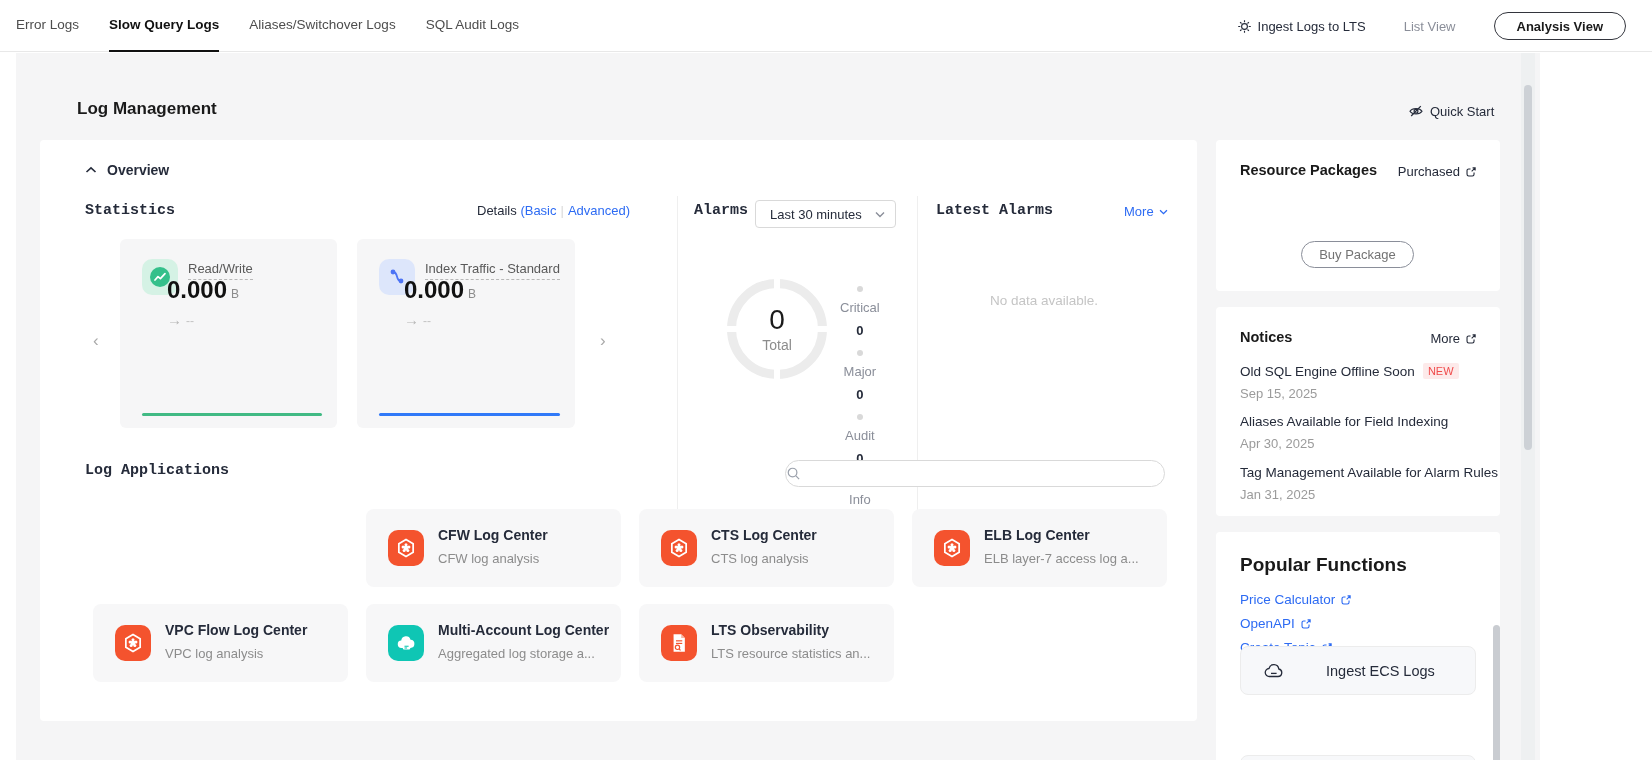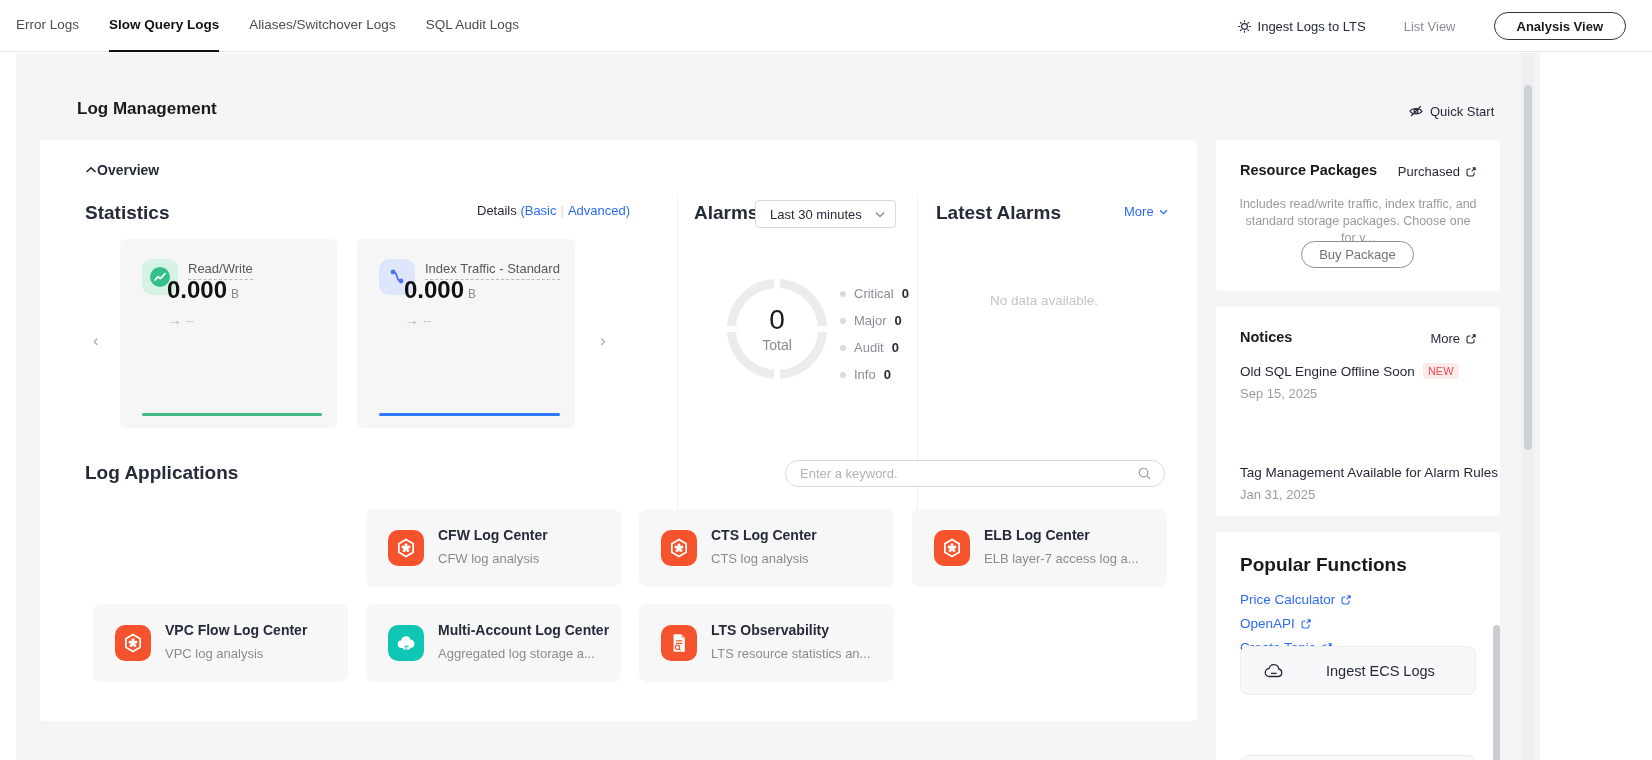--- a/index.html
+++ b/index.html
@@ -22,23 +22,23 @@
   
   .workarea { position:absolute; left:16px; top:53px; width:1524px; height:707px; background:#f5f5f6; }
   .page-title { position:absolute; left:77px; top:99px; font-size:17px; font-weight:700; color:#1a1a1a; }
   .quick-start { position:absolute; left:1408px; top:103px; display:flex; align-items:center; gap:6px;
     font-size:13px; color:#252b3a; cursor:pointer; }
 
   .card { position:absolute; background:#fff; border-radius:4px; }
 
   
   .overview { left:40px; top:140px; width:1157px; height:581px; }
-  .ov-head { position:absolute; left:45px; top:22px; display:flex; align-items:center; gap:0;
+  .ov-head { position:absolute; left:45px; top:22px; display:flex; align-items:center; gap:10px;
     font-size:14px; font-weight:700; cursor:pointer; }
-  .sec-label { position:absolute; font-size:19px; font-weight:700; color:#252b3a; }
+  .sec-label { position:absolute; font-size:15px; font-weight:700; color:#252b3a;font-family:Liberation Mono, monospace; }
   .details-links { position:absolute; left:437px; top:63px; font-size:13px; white-space:nowrap; }
   .details-links .lnk { color:#2d6bf3; cursor:pointer; }
   .details-links .sep { color:#d9d9d9; padding:0 4px; }
   .vdiv { position:absolute; top:56px; width:1px; height:384px; background:#efefef; }
 
   .carousel-arrow { position:absolute; font-size:17px; color:#a9a9a9; cursor:pointer; }
 
   .stat-card { position:absolute; top:99px; width:217px; height:189px; background:#f6f6f7; border-radius:6px; }
   .stat-icon { position:absolute; left:22px; top:20px; width:36px; height:36px; border-radius:10px;
     display:flex; align-items:center; justify-content:center; }
@@ -52,21 +52,21 @@
 
   
   .donut { position:absolute; left:687px; top:139px; width:100px; height:100px;
     border:9px solid #ececec; border-radius:50%; }
   .donut-gap { position:absolute; background:#fff; }
   .donut-center { position:absolute; left:687px; top:139px; width:100px; height:100px;
     display:flex; flex-direction:column; align-items:center; justify-content:center; }
   .donut-total-value { font-size:28px; color:#1a1a1a; line-height:1.05; }
   .donut-total-label { font-size:14px; color:#8c8c8c; margin-top:3px; }
   .legend { position:absolute; left:800px; top:146px; display:flex; flex-direction:column; gap:12px; }
-  .legend-row { display:flex; align-items:center; gap:8px; font-size:13px; }
+  .legend-row { display:flex; align-items:center; gap:8px; font-size:13px;flex-direction:column; }
   .legend-dot { width:6px; height:6px; border-radius:50%; background:#d9d9d9; }
   .legend-label { color:#8a8e99; }
   .legend-value { color:#252b3a; font-weight:700; }
 
   .dropdown { position:absolute; left:715px; top:60px; width:141px; height:28px; border:1px solid #d9d9d9;
     border-radius:4px; background:#fff; display:flex; align-items:center; justify-content:space-between;
     padding:0 10px 0 14px; font-size:13px; color:#252b3a; cursor:pointer; }
 
   .more-link { position:absolute; display:flex; align-items:center; gap:5px; font-size:13px;
     color:#2d6bf3; cursor:pointer; }
@@ -262,21 +262,20 @@
       <span>
         <svg width="9" height="6" viewBox="0 0 10 7" fill="none" stroke="#2d6bf3" stroke-width="1.5">
           <polyline points="1,1.5 5,5.5 9,1.5"></polyline>
         </svg>
       </span>
     </div>
     <div class="empty-text" style="left:950px; top:153px;">No data available.</div>
 
     <div class="sec-label" style="left:45px; top:322px;">Log Applications</div>
     <div class="search-box">
-      <input type="text" placeholder="Enter a keyword." style="">
       <span class="search-icon">
         <svg width="15" height="15" viewBox="0 0 16 16" fill="none" stroke="#9aa0ab" stroke-width="1.3">
           <circle cx="7" cy="7" r="4.6"></circle>
           <line x1="10.6" y1="10.6" x2="14" y2="14"></line>
         </svg>
       </span>
     </div>
 
     <div class="app-card" style="left:326px; top:369px;">
       <div class="app-icon" style="background:#f4532e;">
@@ -371,41 +370,46 @@
     <div class="panel-title">Resource Packages</div>
     <div class="purchased-link">
       <span>Purchased</span>
       <span>
         <svg width="12" height="12" viewBox="0 0 13 13" fill="none" stroke="#252b3a" stroke-width="1.2">
           <path d="M6 3.2H4A1.8 1.8 0 0 0 2.2 5v4A1.8 1.8 0 0 0 4 10.8h4A1.8 1.8 0 0 0 9.8 9V7"></path>
           <path d="M7.2 5.8L11 2M8.2 2H11v2.8"></path>
         </svg>
       </span>
     </div>
-    <div class="rp-desc">Includes read/write traffic, index traffic, and standard storage packages. Choose one for y...</div>
     <button class="buy-btn">Buy Package</button>
   </div>
 
   <div class="card notices-card">
     <div class="panel-title">Notices</div>
     <div class="purchased-link">
       <span>More</span>
       <span>
         <svg width="12" height="12" viewBox="0 0 13 13" fill="none" stroke="#252b3a" stroke-width="1.2">
           <path d="M6 3.2H4A1.8 1.8 0 0 0 2.2 5v4A1.8 1.8 0 0 0 4 10.8h4A1.8 1.8 0 0 0 9.8 9V7"></path>
           <path d="M7.2 5.8L11 2M8.2 2H11v2.8"></path>
         </svg>
       </span>
     </div>
     <div class="notice-item" style="top:56px;">
       <div class="notice-title">
         <span>Old SQL Engine Offline Soon</span>
         <span class="notice-badge">NEW</span>
       </div>
       <div class="notice-date">Sep 15, 2025</div>
+    </div>
+    <div class="notice-item" style="top:107px;">
+      <div class="notice-title">
+        <span>Aliases Available for Field Indexing</span>
+      </div>
+      <div class="notice-date">Apr 30, 2025</div>
     </div>
     <div class="notice-item" style="top:158px;">
       <div class="notice-title">
         <span>Tag Management Available for Alarm Rules</span>
       </div>
       <div class="notice-date">Jan 31, 2025</div>
     </div>
   </div>
 
   <div class="card popular-card">

